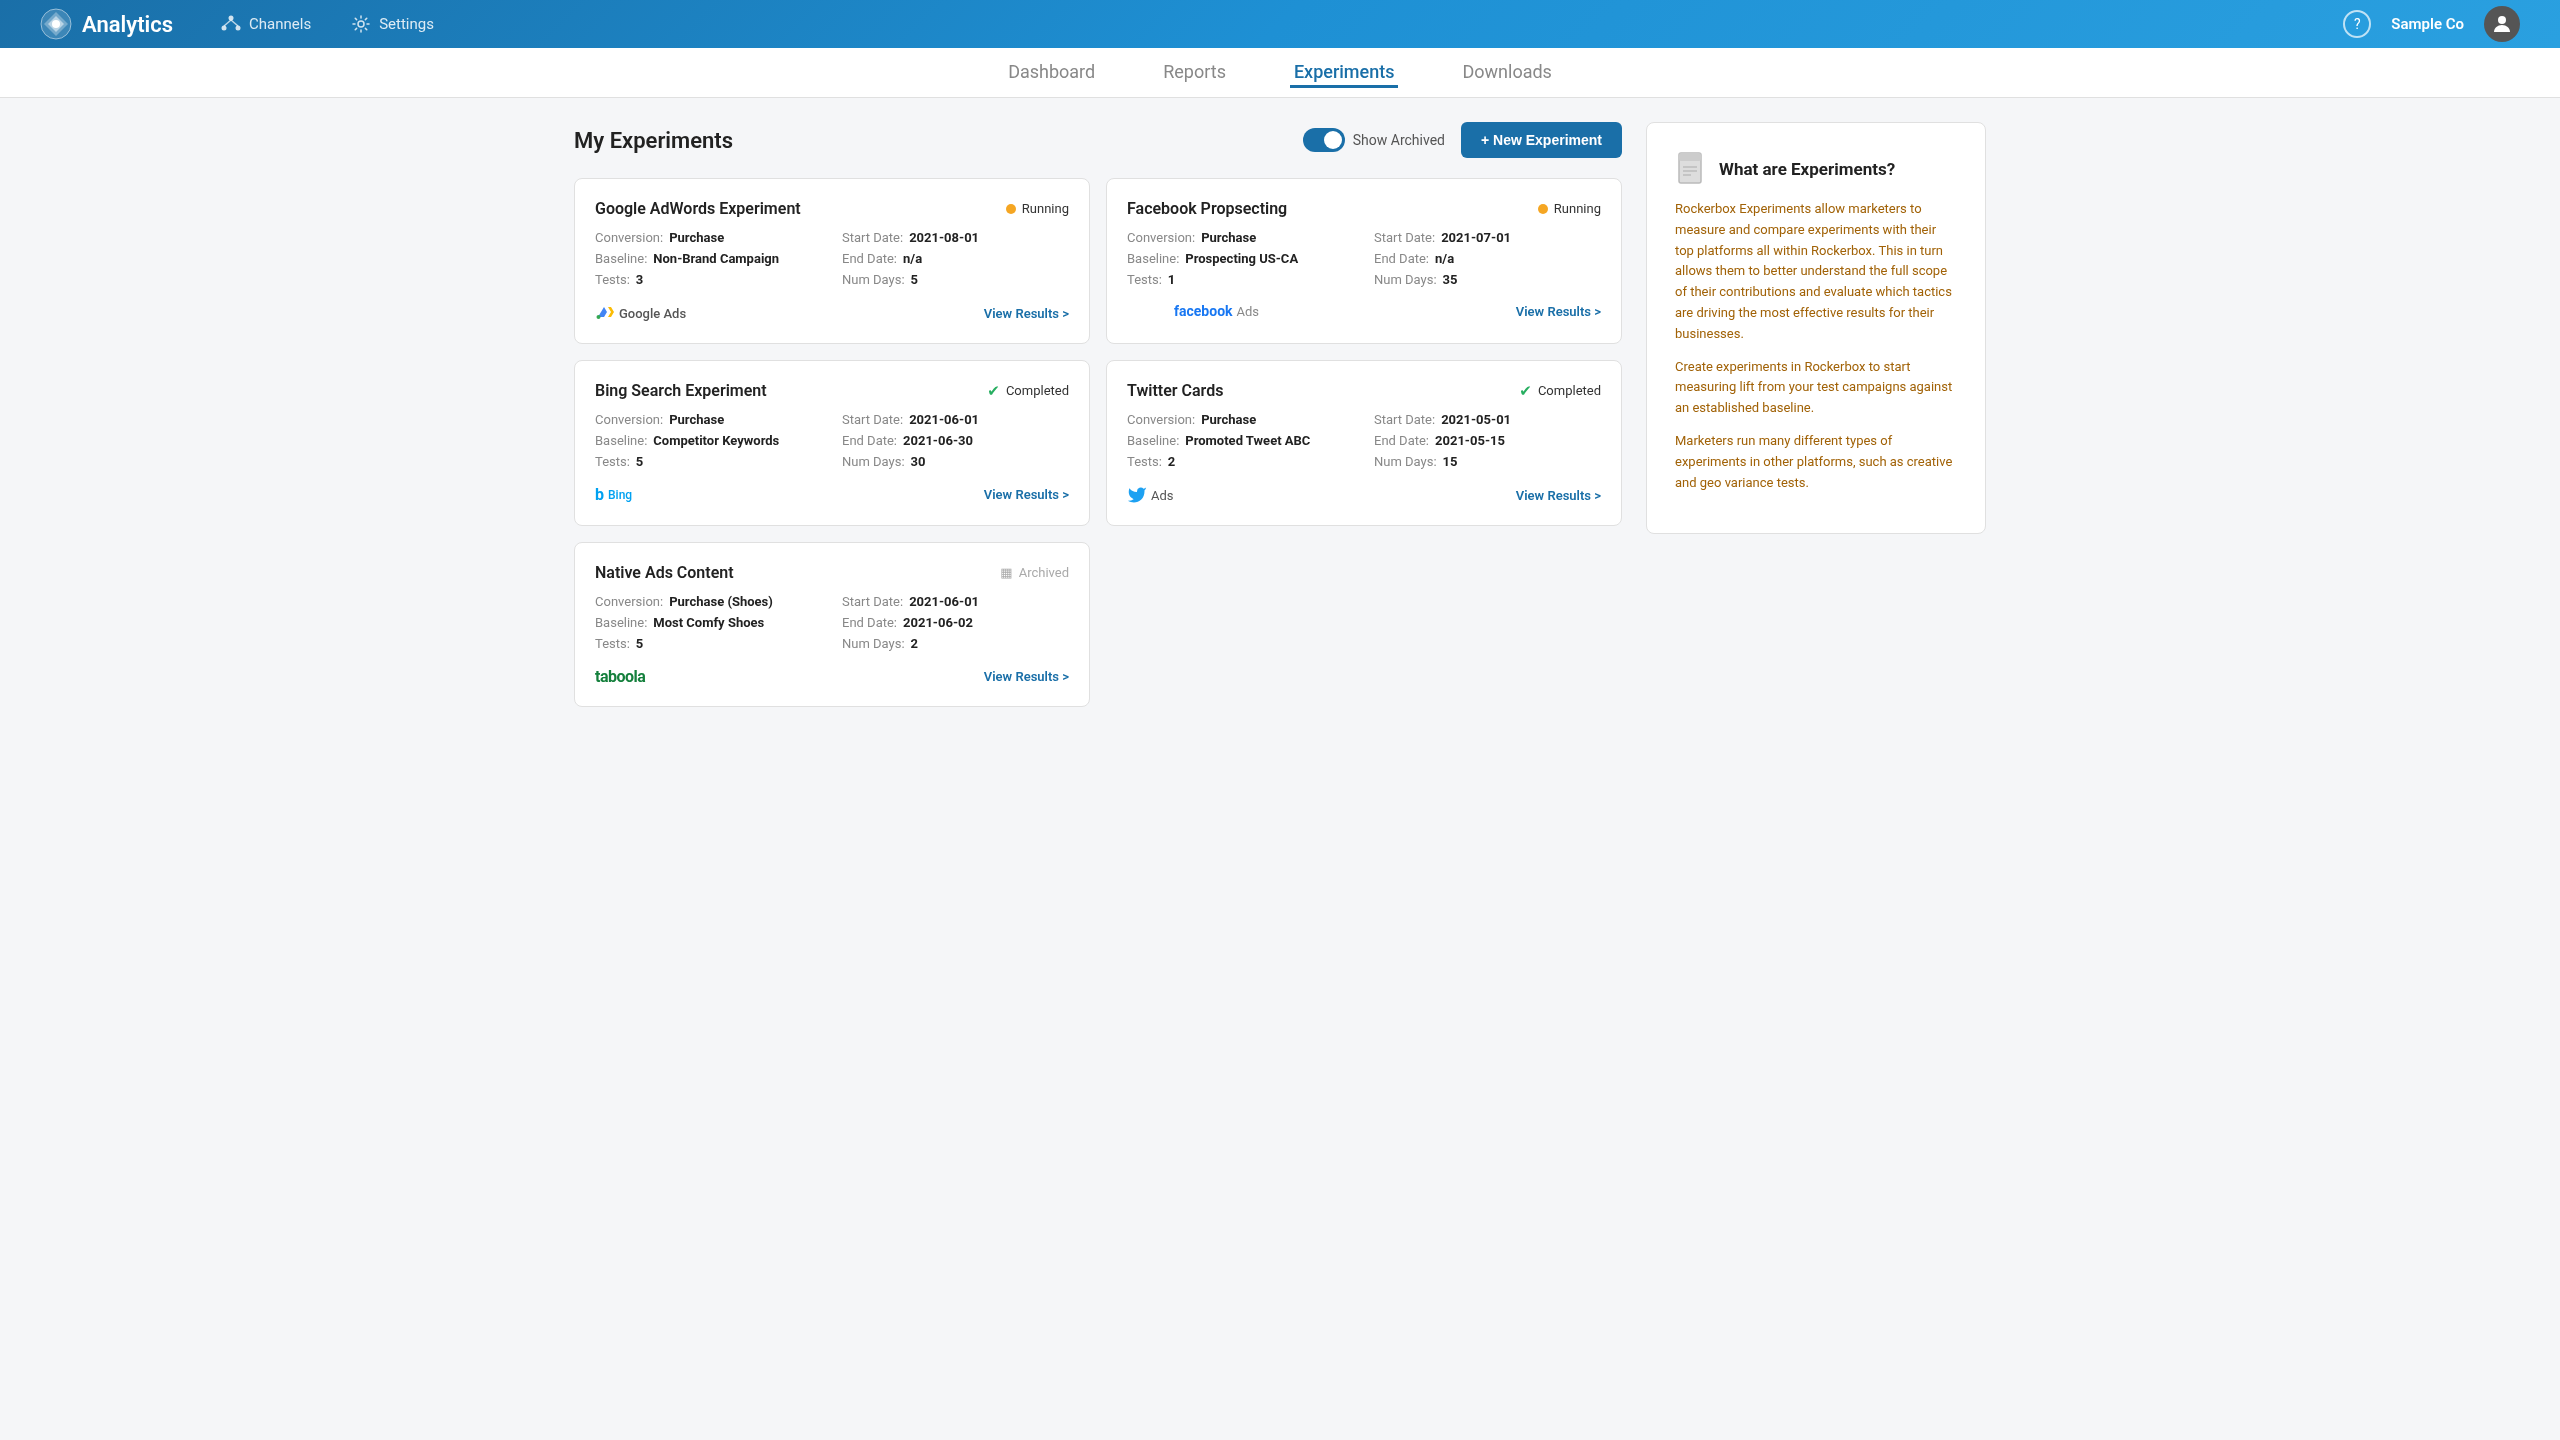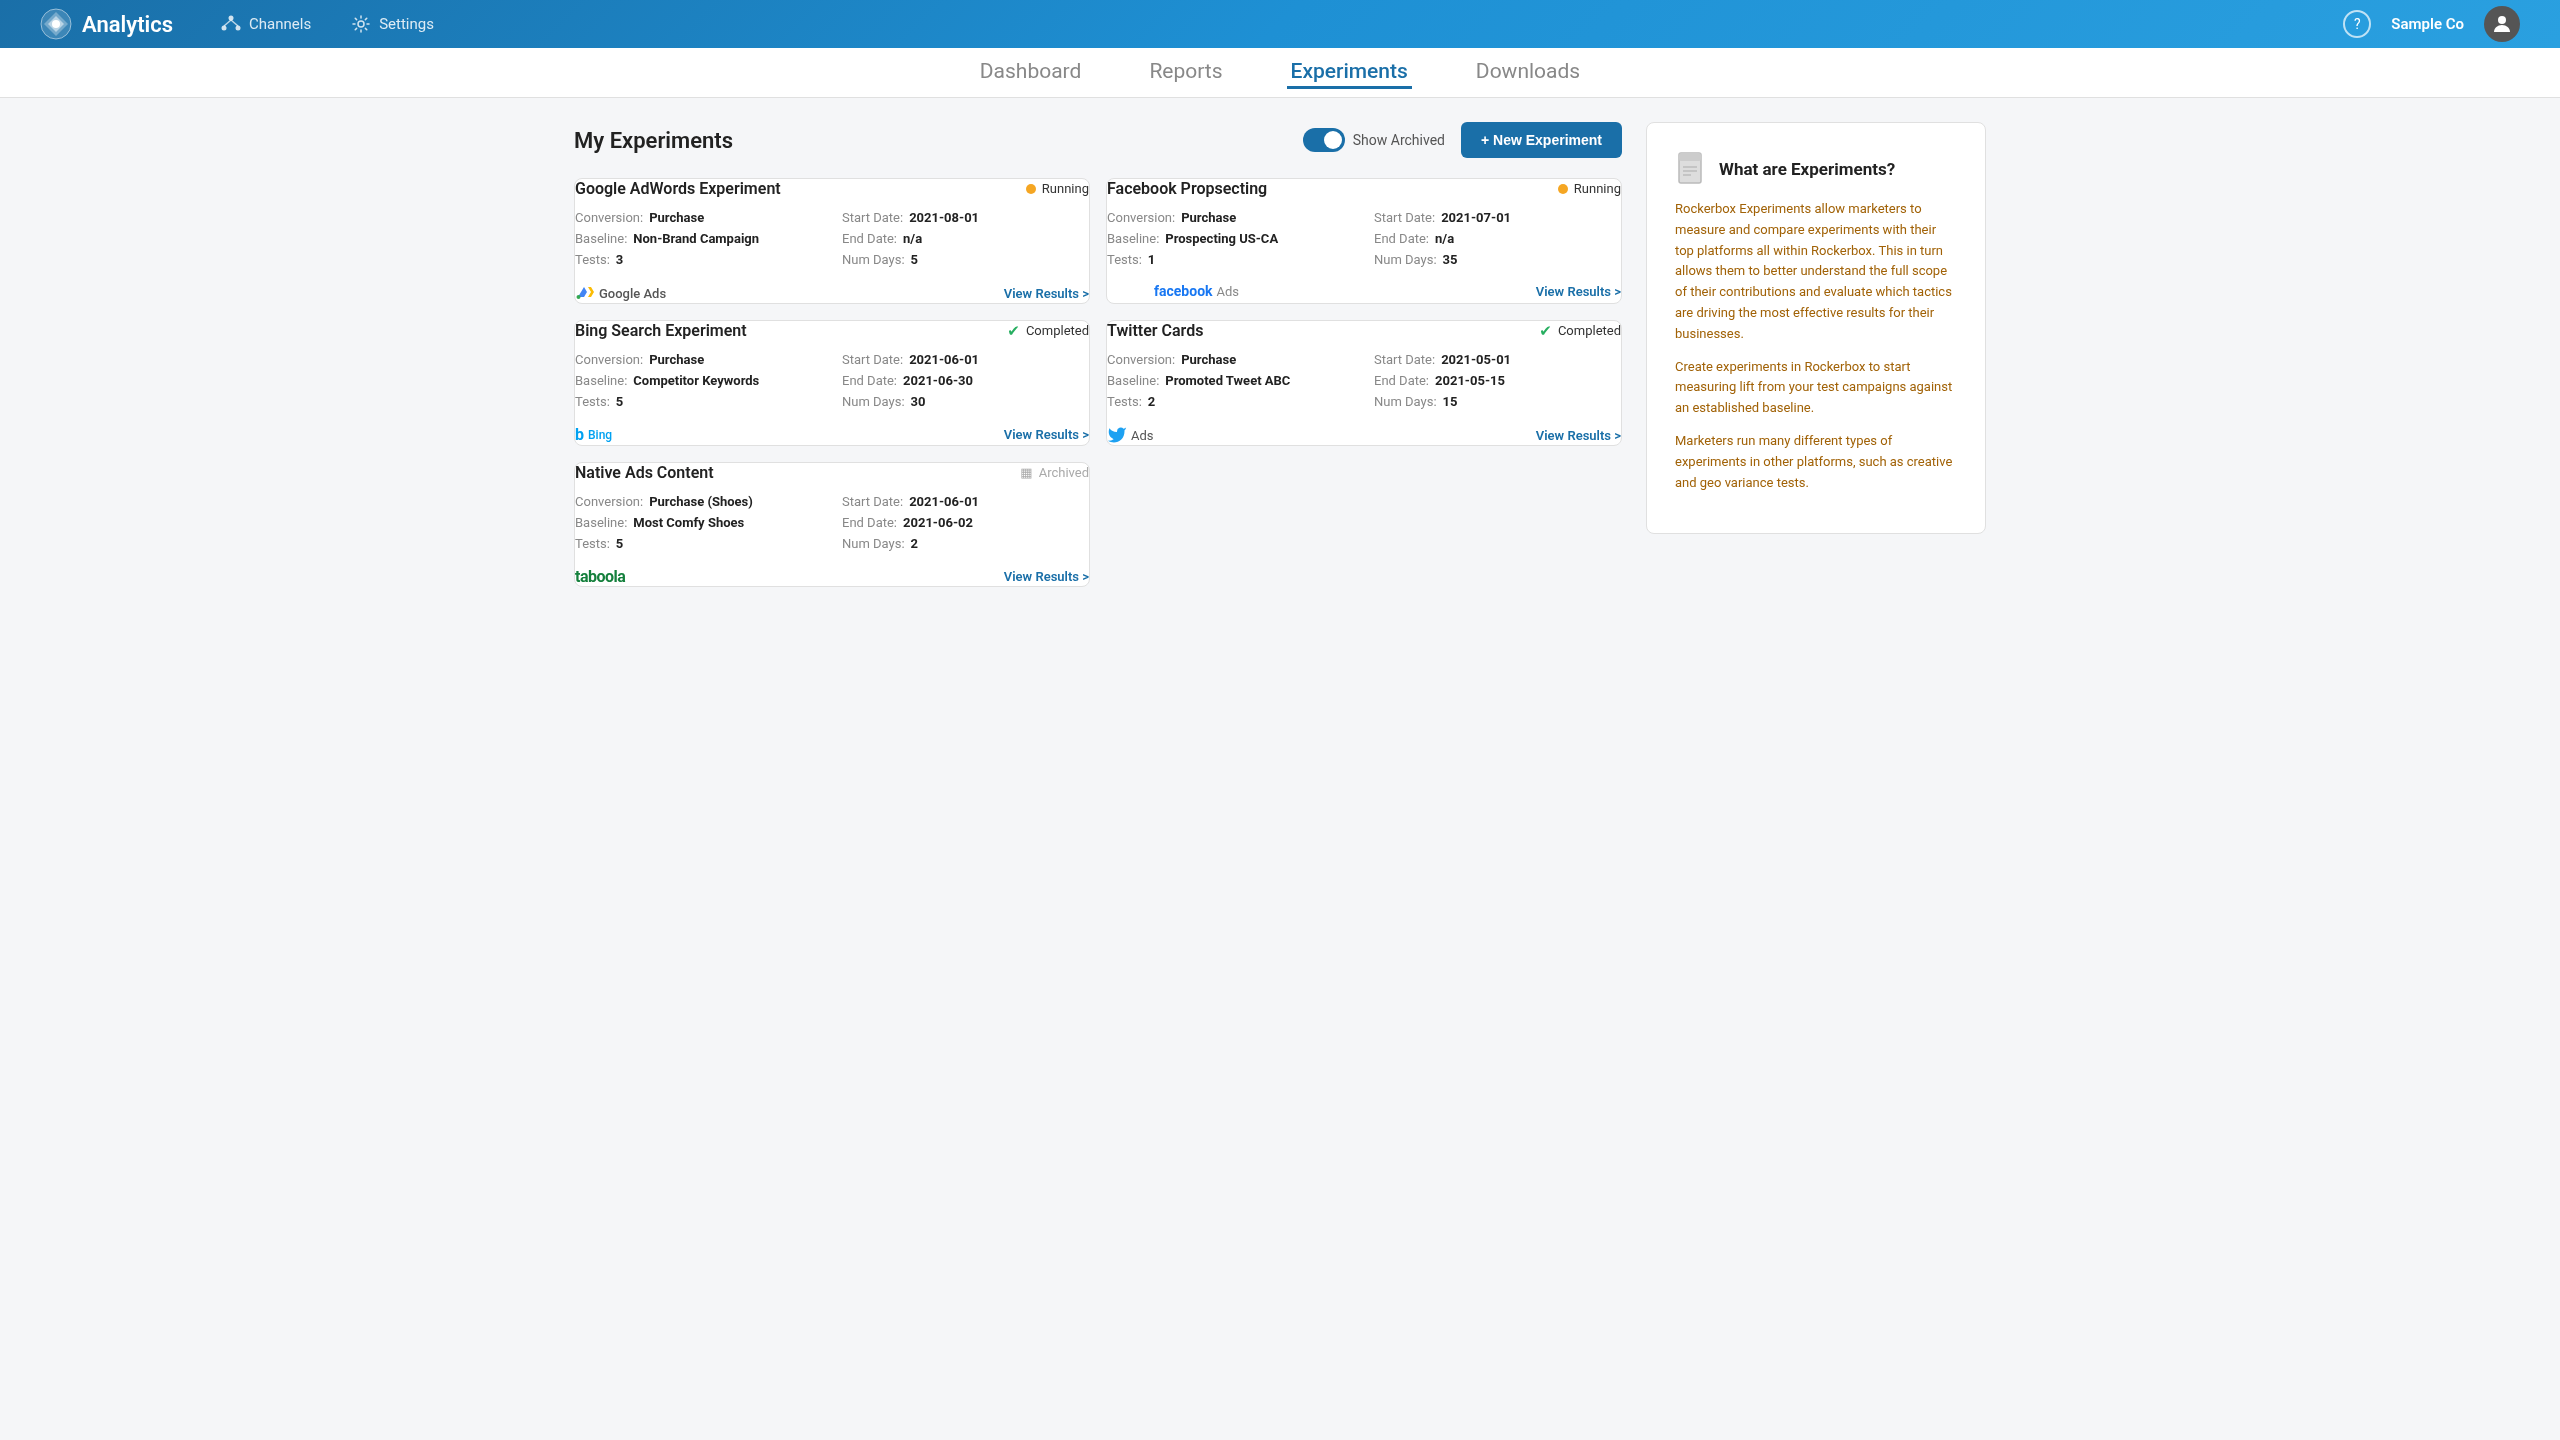--- a/index.html
+++ b/index.html
@@ -30,21 +30,21 @@
       border-bottom: 1px solid #e0e0e0;
       display: flex;
       justify-content: center;
       gap: 60px;
       padding: 0;
       height: 50px;
       align-items: center;
     }
     .sub-nav-item {
       color: #888;
-      font-size: 21px;
+      font-size: 18px;
       cursor: pointer;
       padding: 3px 4px;
       border-bottom: 3px solid transparent;
       text-decoration: none;
     }
     .sub-nav-item.active { color: #1a6fa8; border-bottom: 3px solid #1a6fa8; font-weight: 500; }
 
     
     .page-content { display: flex; gap: 0; padding: 24px; max-width: 1460px; margin: 0 auto; }
     .main-section { flex: 1; min-width: 0; }
@@ -68,21 +68,21 @@
       padding: 10px 20px; font-size: 14px; font-weight: 600; cursor: pointer;
       display: flex; align-items: center; gap: 6px;
     }
 
     
     .experiments-grid { display: grid; grid-template-columns: 1fr 1fr; gap: 16px; }
 
     
     .exp-card {
       background: white; border: 1px solid #e0e0e0; border-radius: 8px;
-      display: flex; flex-direction: column; gap: 12px;
+      padding: 20px; display: flex; flex-direction: column; gap: 12px;
     }
     .exp-card-header { display: flex; align-items: center; justify-content: space-between; }
     .exp-card-title { font-size: 16px; font-weight: 600; color: #222; }
     .status-badge { display: flex; align-items: center; gap: 6px; font-size: 13px; }
     .status-dot { width: 10px; height: 10px; border-radius: 50%; }
     .status-dot.running { background: #f5a623; }
     .status-check { color: #27ae60; font-size: 15px; }
 
     .exp-card-fields { display: grid; grid-template-columns: 1fr 1fr; gap: 6px 20px; }
     .field-row { display: flex; align-items: flex-start; gap: 6px; }

